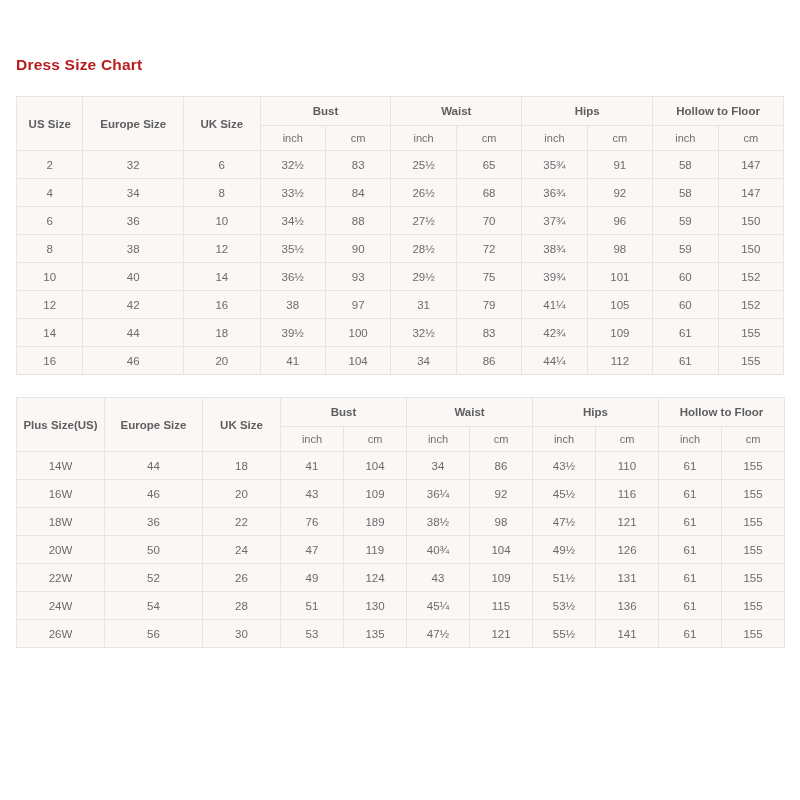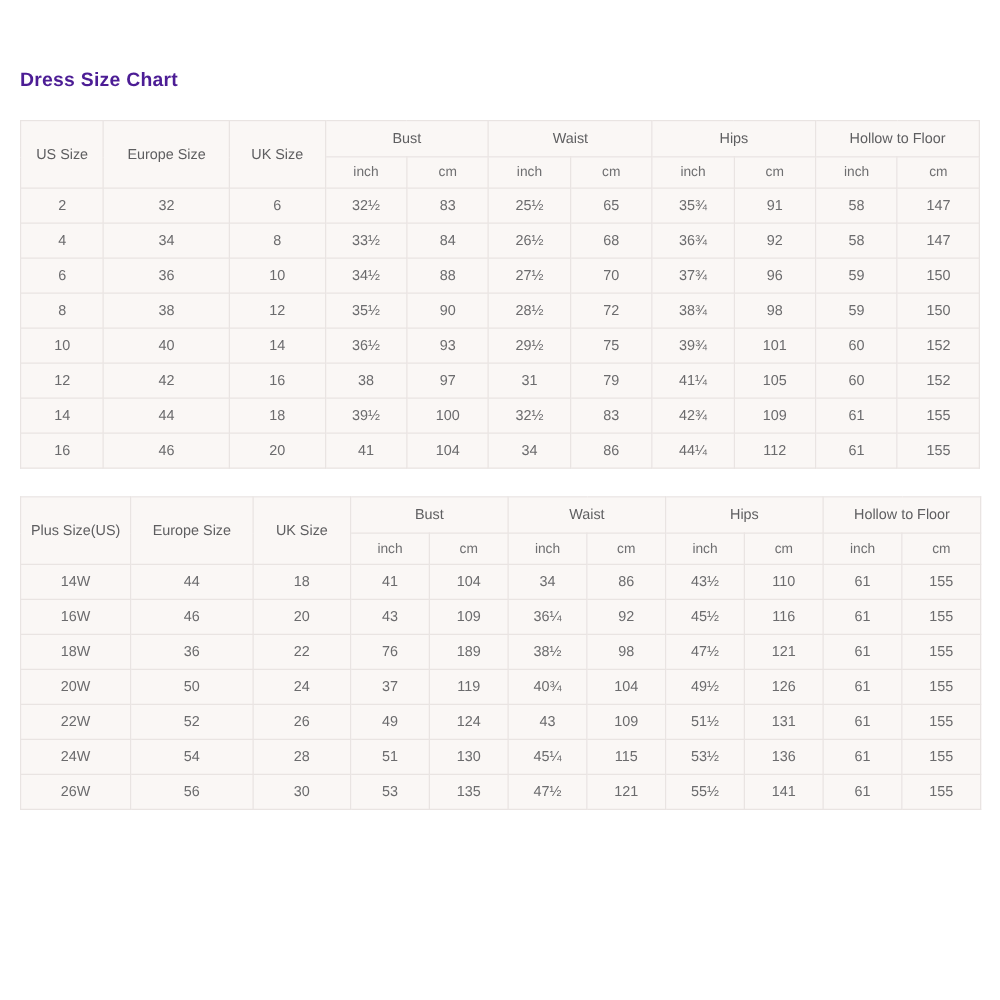--- a/index.html
+++ b/index.html
@@ -17,21 +17,21 @@
   .page {
     width: 800px;
     height: 800px;
     box-sizing: border-box;
     padding: 0 16px;
     position: relative;
   }
   .chart-title {
     font-size: 15.5px;
     font-weight: bold;
-    color: #4c1d95;
+    color: #b91c1c;
     letter-spacing: 0.2px;
   }
   #title-1 { padding-top: 56px; padding-bottom: 0; }
   #title-2 { padding-top: 58px; padding-bottom: 0; }
 
   table {
     border-collapse: collapse;
     width: 768px;
     table-layout: fixed;
     margin-top: 22px;
@@ -43,20 +43,21 @@
     color: #6b6b6d;
     background: #faf7f5;
     padding: 0;
     height: 27px;
     vertical-align: middle;
   }
   table th {
     height: 28px;
     font-size: 11.5px;
     color: #5e5e60;
+    font-weight: bold;
   }
   table td {
     font-size: 11.5px;
   }
   .sub-row td {
     height: 24px;
     font-size: 11px;
     color: #6f6f71;
     margin-top: 15px;
   }
@@ -296,21 +297,21 @@
         <td>98</td>
         <td>47½</td>
         <td>121</td>
         <td>61</td>
         <td>155</td>
       </tr>
       <tr>
         <td>20W</td>
         <td>50</td>
         <td>24</td>
-        <td>37</td>
+        <td>47</td>
         <td>119</td>
         <td>40¾</td>
         <td>104</td>
         <td>49½</td>
         <td>126</td>
         <td>61</td>
         <td>155</td>
       </tr>
       <tr>
         <td>22W</td>

